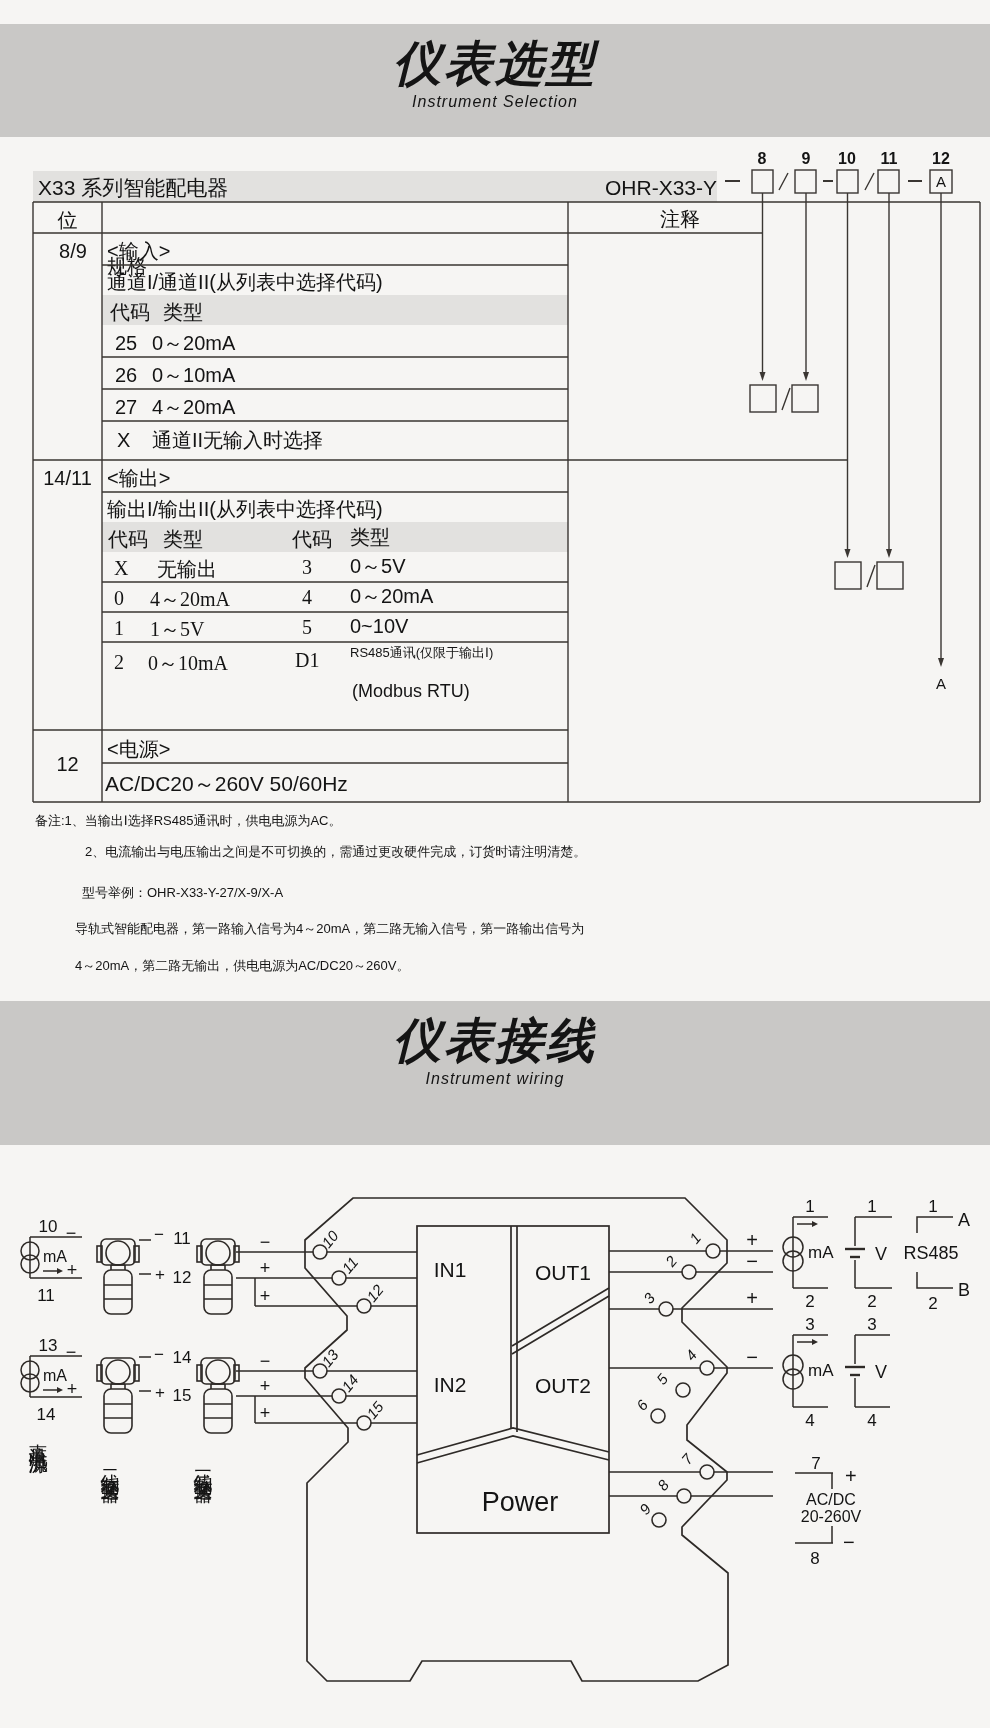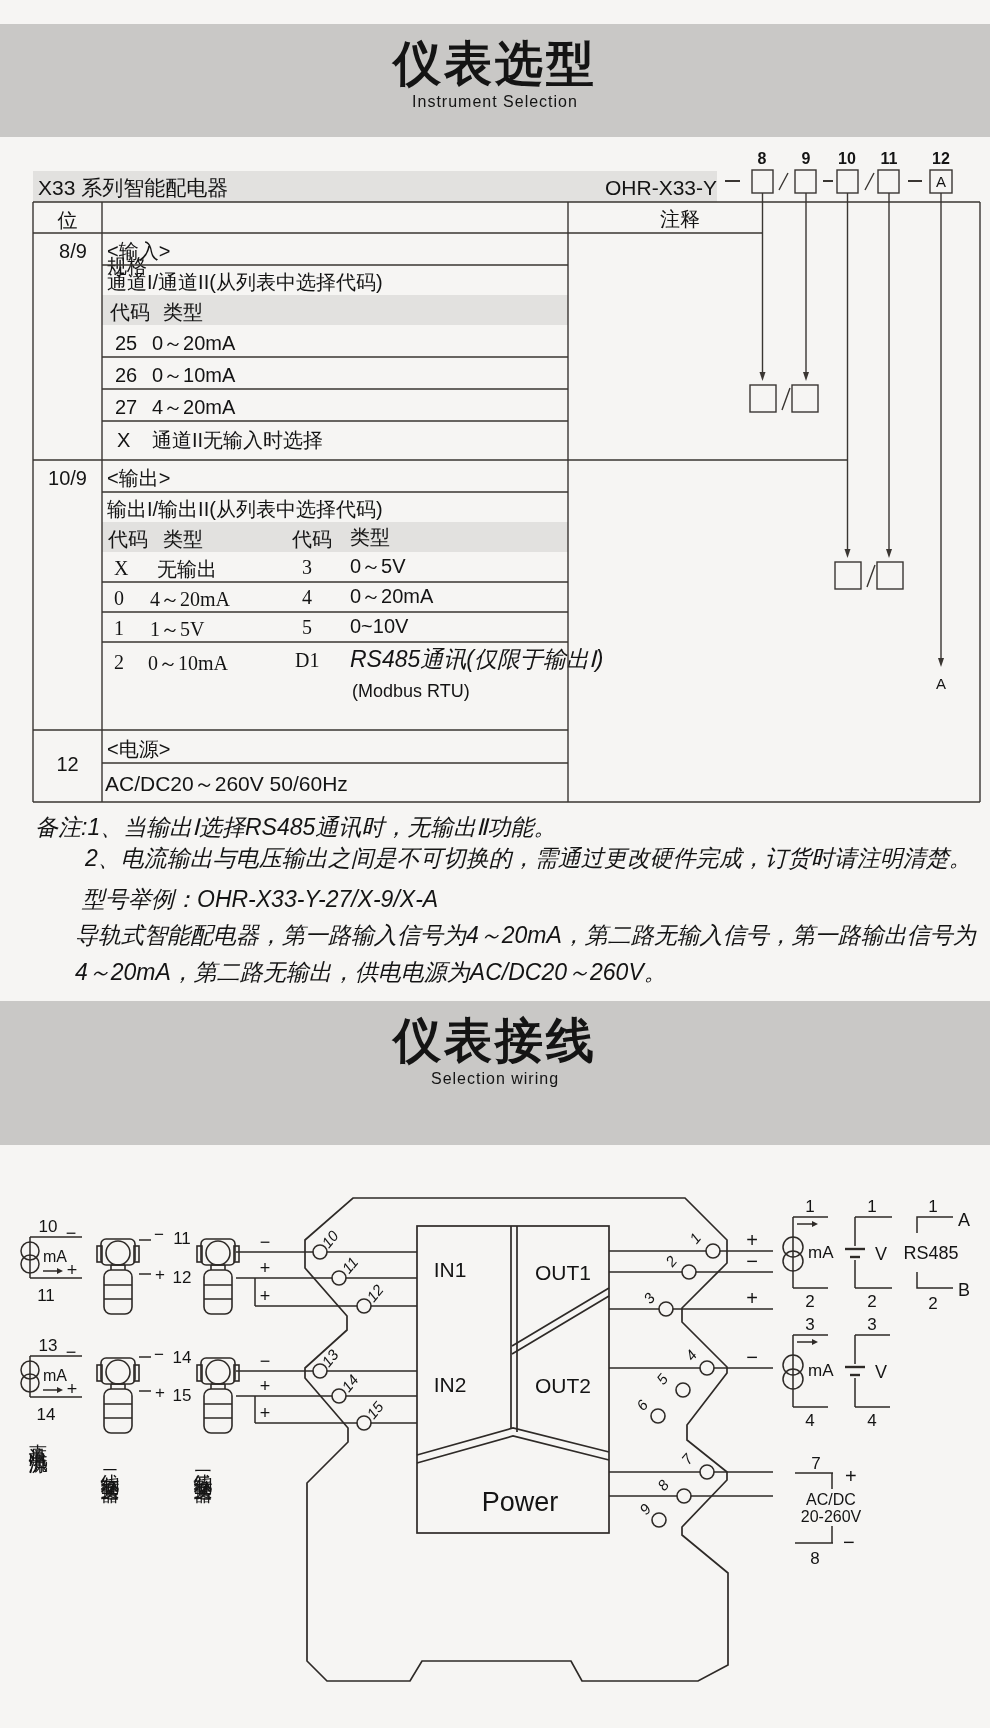--- a/index.html
+++ b/index.html
@@ -1,25 +1,25 @@
 <!DOCTYPE html>
 <html><head>
 <meta charset="utf-8">
 <style>
   html,body{margin:0;padding:0;}
   body{width:990px;height:1728px;position:relative;background:#f6f5f3;
        font-family:"Liberation Sans",sans-serif;color:#141414;overflow:hidden;}
   .abs{position:absolute;}
-  .band{position:absolute;left:0;width:990px;background:#c9c8c6;text-align:center;}
+  .band{position:absolute;left:0;width:990px;background:#c9c8c6;text-align:center;font-style:italic;}
   .band-title{font-size:48px;font-weight:bold;letter-spacing:3px;line-height:1.1;}
   .band-sub{font-size:16px;letter-spacing:1px;margin-top:2px;}
   .hl{background:#e2e1df;}
   .t20{font-size:20px;line-height:1.2;white-space:nowrap;}
   .t21{font-size:21px;line-height:1.2;white-space:nowrap;}
-  .t19{font-size:23px;line-height:1.25;white-space:nowrap;font-style:italic;}
+  .t19{font-size:13px;line-height:1.25;white-space:nowrap;}
   .t18{font-size:18px;line-height:1.2;white-space:nowrap;}
   .serif{font-family:"Liberation Serif",serif;}
   .ctr{text-align:center;}
   .vtext{writing-mode:vertical-rl;text-orientation:upright;font-size:19px;
          letter-spacing:3px;line-height:1;white-space:nowrap;}
   svg{position:absolute;left:0;top:0;}
   svg text{font-family:"Liberation Sans",sans-serif;fill:#141414;}
   svg .it{font-style:italic;}
 </style>
 </head>
@@ -49,21 +49,21 @@
 
 <div class="abs t20" style="left:115px;top:331px;">25</div>
 <div class="abs t20" style="left:152px;top:331px;">0～20mA</div>
 <div class="abs t20" style="left:115px;top:363px;">26</div>
 <div class="abs t20" style="left:152px;top:363px;">0～10mA</div>
 <div class="abs t20" style="left:115px;top:395px;">27</div>
 <div class="abs t20" style="left:152px;top:395px;">4～20mA</div>
 <div class="abs t20" style="left:117px;top:428px;">X</div>
 <div class="abs t20" style="left:152px;top:428px;text-align:center;">通道II无输入时选择</div>
 
-<div class="abs t20 ctr" style="left:33px;top:466px;width:69px;">10/9</div>
+<div class="abs t20 ctr" style="left:33px;top:466px;width:69px;">14/11</div>
 <div class="abs t20" style="left:107px;top:466px;">&lt;输出&gt;</div>
 <div class="abs t20" style="left:107px;top:497px;">输出I/输出II(从列表中选择代码)</div>
 <div class="abs t20" style="left:108px;top:527px;">代码</div>
 <div class="abs t20" style="left:163px;top:527px;">类型</div>
 <div class="abs t20" style="left:292px;top:527px;">代码</div>
 <div class="abs t20" style="left:350px;top:525px;">类型</div>
 
 <div class="abs t20 serif" style="left:114px;top:556px;">X</div>
 <div class="abs t20 serif" style="left:157px;top:557px;">无输出</div>
 <div class="abs t20 serif" style="left:114px;top:586px;">0</div>
@@ -80,29 +80,29 @@
 <div class="abs t20 serif" style="left:302px;top:615px;">5</div>
 <div class="abs t20" style="left:350px;top:614px;">0~10V</div>
 <div class="abs t20 serif" style="left:295px;top:648px;">D1</div>
 <div class="abs t19" style="left:350px;top:645px;">RS485通讯(仅限于输出Ⅰ)</div>
 <div class="abs t18" style="left:352px;top:681px;">(Modbus RTU)</div>
 
 <div class="abs t20 ctr" style="left:33px;top:752px;width:69px;">12</div>
 <div class="abs t20" style="left:107px;top:737px;">&lt;电源&gt;</div>
 <div class="abs t21" style="left:105px;top:771px;">AC/DC20～260V 50/60Hz</div>
 
-<div class="abs t19" style="left:35px;top:813px;">备注:1、当输出Ⅰ选择RS485通讯时，无输出Ⅱ功能。</div>
+<div class="abs t19" style="left:35px;top:813px;">备注:1、当输出Ⅰ选择RS485通讯时，供电电源为AC。</div>
 <div class="abs t19" style="left:85px;top:844px;">2、电流输出与电压输出之间是不可切换的，需通过更改硬件完成，订货时请注明清楚。</div>
 <div class="abs t19" style="left:82px;top:885px;">型号举例：OHR-X33-Y-27/X-9/X-A</div>
 <div class="abs t19" style="left:75px;top:921px;">导轨式智能配电器，第一路输入信号为4～20mA，第二路无输入信号，第一路输出信号为</div>
 <div class="abs t19" style="left:75px;top:958px;">4～20mA，第二路无输出，供电电源为AC/DC20～260V。</div>
 
 <div class="band" style="top:1001px;height:144px;padding-top:14px;box-sizing:border-box;">
   <div class="band-title">仪表接线</div>
-  <div class="band-sub">Selection wiring</div>
+  <div class="band-sub">Instrument wiring</div>
 </div>
 
 <div class="abs vtext" style="left:29px;top:1428px;">直流电流源</div>
 <div class="abs vtext" style="left:101px;top:1455px;">二线制变送器</div>
 <div class="abs vtext" style="left:194px;top:1455px;">三线制变送器</div>
 
 <svg width="990" height="1728" viewBox="0 0 990 1728">
   <g stroke="#3a3632" stroke-width="1.4" fill="none">
 
     <path d="M33,202 H980 M33,802 H980 M33,202 V802 M102,202 V802 M568,202 V802 M980,202 V802"></path>

